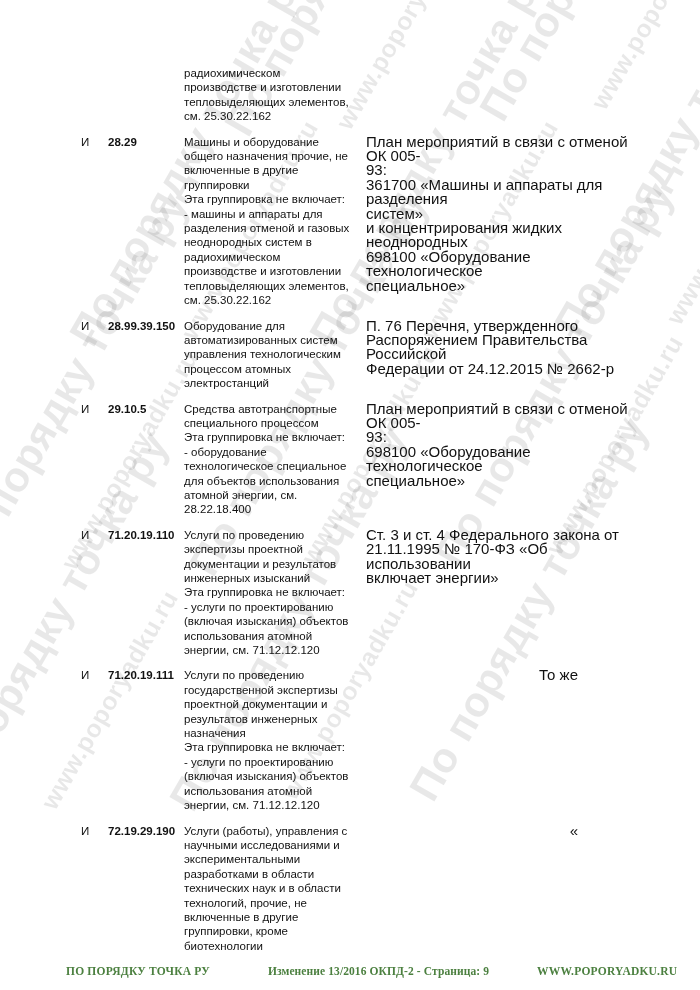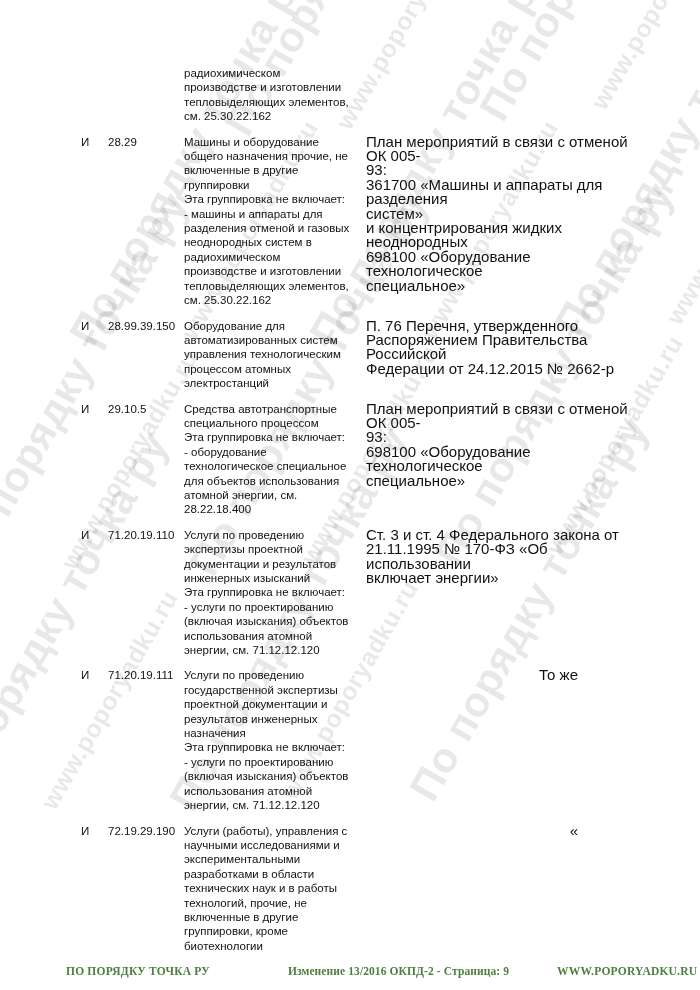--- a/index.html
+++ b/index.html
@@ -75,20 +75,21 @@
     line-height: 14.4px;
     text-align: left;
     padding-left: 3px;
   }
   .col-code {
     font-size: 11.5px;
     line-height: 14.4px;
     text-align: left;
     padding-left: 2px;
     white-space: nowrap;
+    font-weight: bold;
   }
   .col-name {
     font-size: 11.5px;
     line-height: 14.4px;
     padding-right: 12px;
   }
   .col-note {
     font-size: 15px;
     line-height: 14.4px;
     padding-right: 4px;
@@ -111,21 +112,21 @@
     font-size: 11.5px;
     color: #4c8040;
     display: flex;
     align-items: baseline;
   }
   #footer .f-left {
     margin-left: 66px;
     letter-spacing: 0.2px;
   }
   #footer .f-center {
-    margin-left: 78px;
+    margin-left: 58px;
     letter-spacing: 0.1px;
   }
   #footer .f-right {
     margin-left: 48px;
     letter-spacing: 0.2px;
   }
 </style>
 </head>
 <body>
 
@@ -272,21 +273,21 @@
         </div>
       </div>
       <div class="entry">
         <div class="col-flag">И</div>
         <div class="col-code">72.19.29.190</div>
         <div class="col-name">
           <span class="ln">Услуги (работы), управления с</span>
           <span class="ln">научными исследованиями и</span>
           <span class="ln">экспериментальными</span>
           <span class="ln">разработками в области</span>
-          <span class="ln">технических наук и в работы</span>
+          <span class="ln">технических наук и в области</span>
           <span class="ln">технологий, прочие, не</span>
           <span class="ln">включенные в другие</span>
           <span class="ln">группировки, кроме</span>
           <span class="ln">биотехнологии</span>
         </div>
         <div class="col-note centered">
           <span class="ln">«</span>
         </div>
       </div>
     </div>

